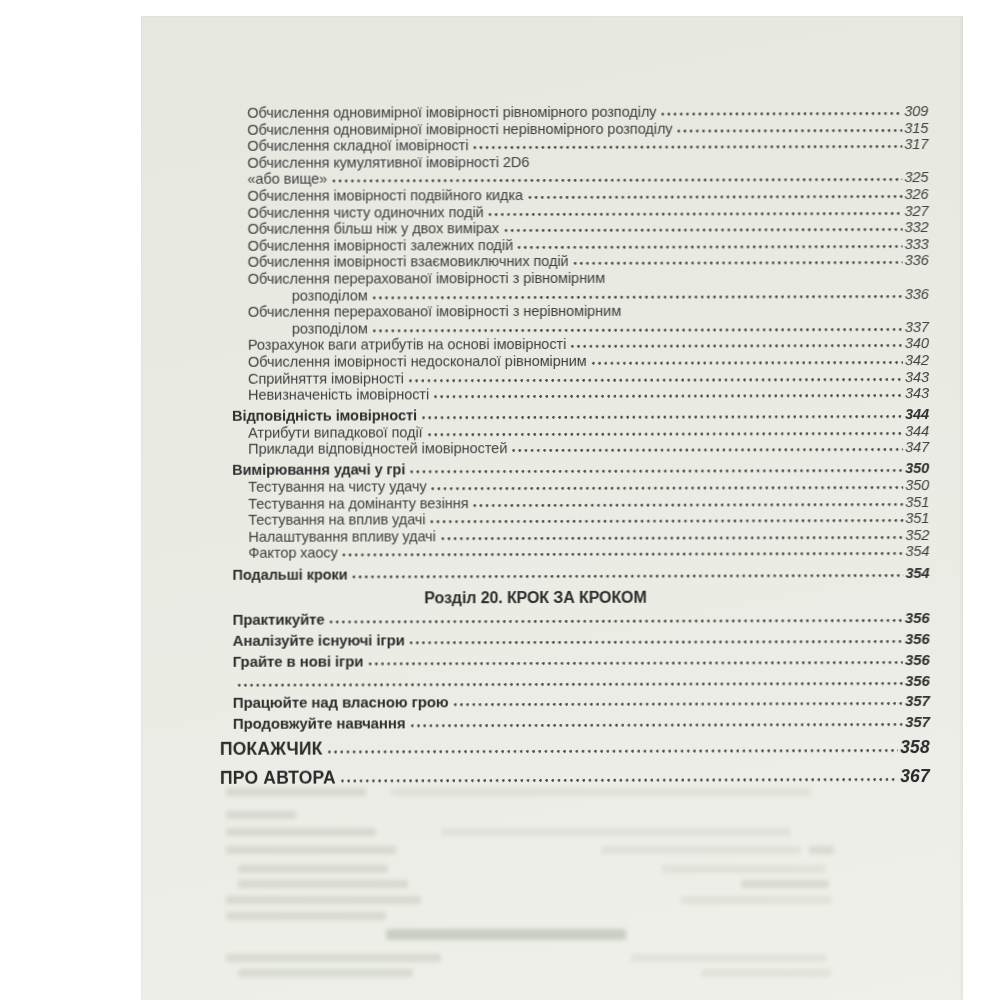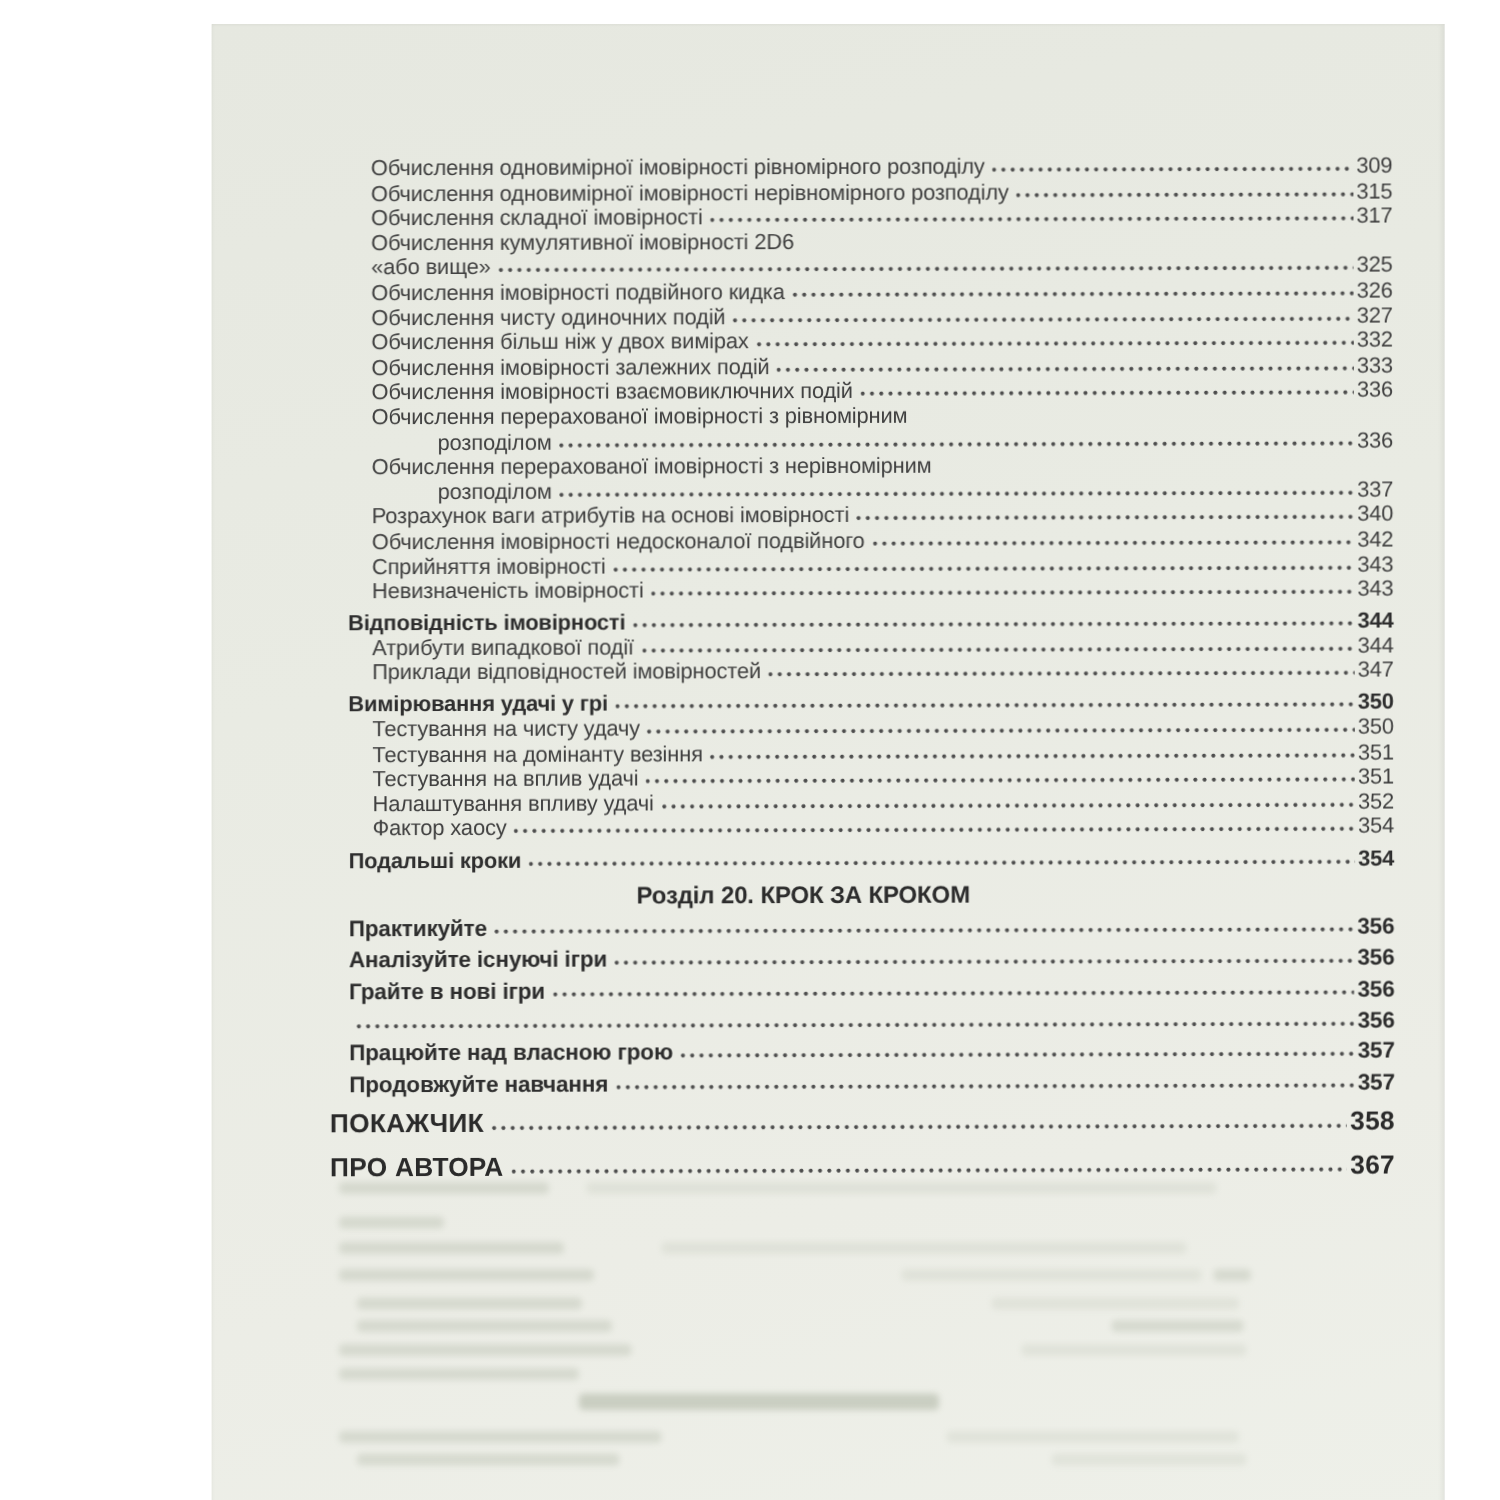--- a/index.html
+++ b/index.html
@@ -15,21 +15,21 @@
   .toc{
     position:absolute;left:0;top:0;right:0;
     padding:88px 34px 0 0;
     color:#3f3f3f;
     filter:blur(0.3px);
     transform:rotate(-0.15deg);
   }
   .row{display:flex;align-items:baseline;line-height:16.6px;font-size:14.6px;
     padding-left:107px;letter-spacing:-0.1px;}
   .row .t{white-space:nowrap;}
-  .row .pg{white-space:nowrap;}
+  .row .pg{white-space:nowrap;font-style:italic;}
   .lead{
     flex:1 1 auto;height:5px;margin:0 2px 0 5px;align-self:baseline;
     background:radial-gradient(circle at 1.5px 2.4px,#4c4c4c 1.1px,rgba(76,76,76,0) 1.55px)
       left bottom/6.2px 5px repeat-x;
   }
   .sub-cont{padding-left:151px;}
   .chapter{padding-left:91px;font-weight:700;color:#2e2e2e;margin-top:4.5px;}
   .heading{display:block;text-align:center;font-weight:700;color:#2c2c2c;
     font-size:16px;line-height:19px;margin-top:6px;margin-bottom:2px;padding-left:0;}
   .ch20{padding-left:91px;font-weight:700;color:#2e2e2e;line-height:20.8px;font-size:15px;}
@@ -111,21 +111,21 @@
           <span class="t">розподілом</span>
           <span class="lead"></span>
           <span class="pg">337</span>
         </div>
         <div class="row sub">
           <span class="t">Розрахунок ваги атрибутів на основі імовірності</span>
           <span class="lead"></span>
           <span class="pg">340</span>
         </div>
         <div class="row sub">
-          <span class="t">Обчислення імовірності недосконалої подвійного</span>
+          <span class="t">Обчислення імовірності недосконалої рівномірним</span>
           <span class="lead"></span>
           <span class="pg">342</span>
         </div>
         <div class="row sub">
           <span class="t">Сприйняття імовірності</span>
           <span class="lead"></span>
           <span class="pg">343</span>
         </div>
         <div class="row sub">
           <span class="t">Невизначеність імовірності</span>

